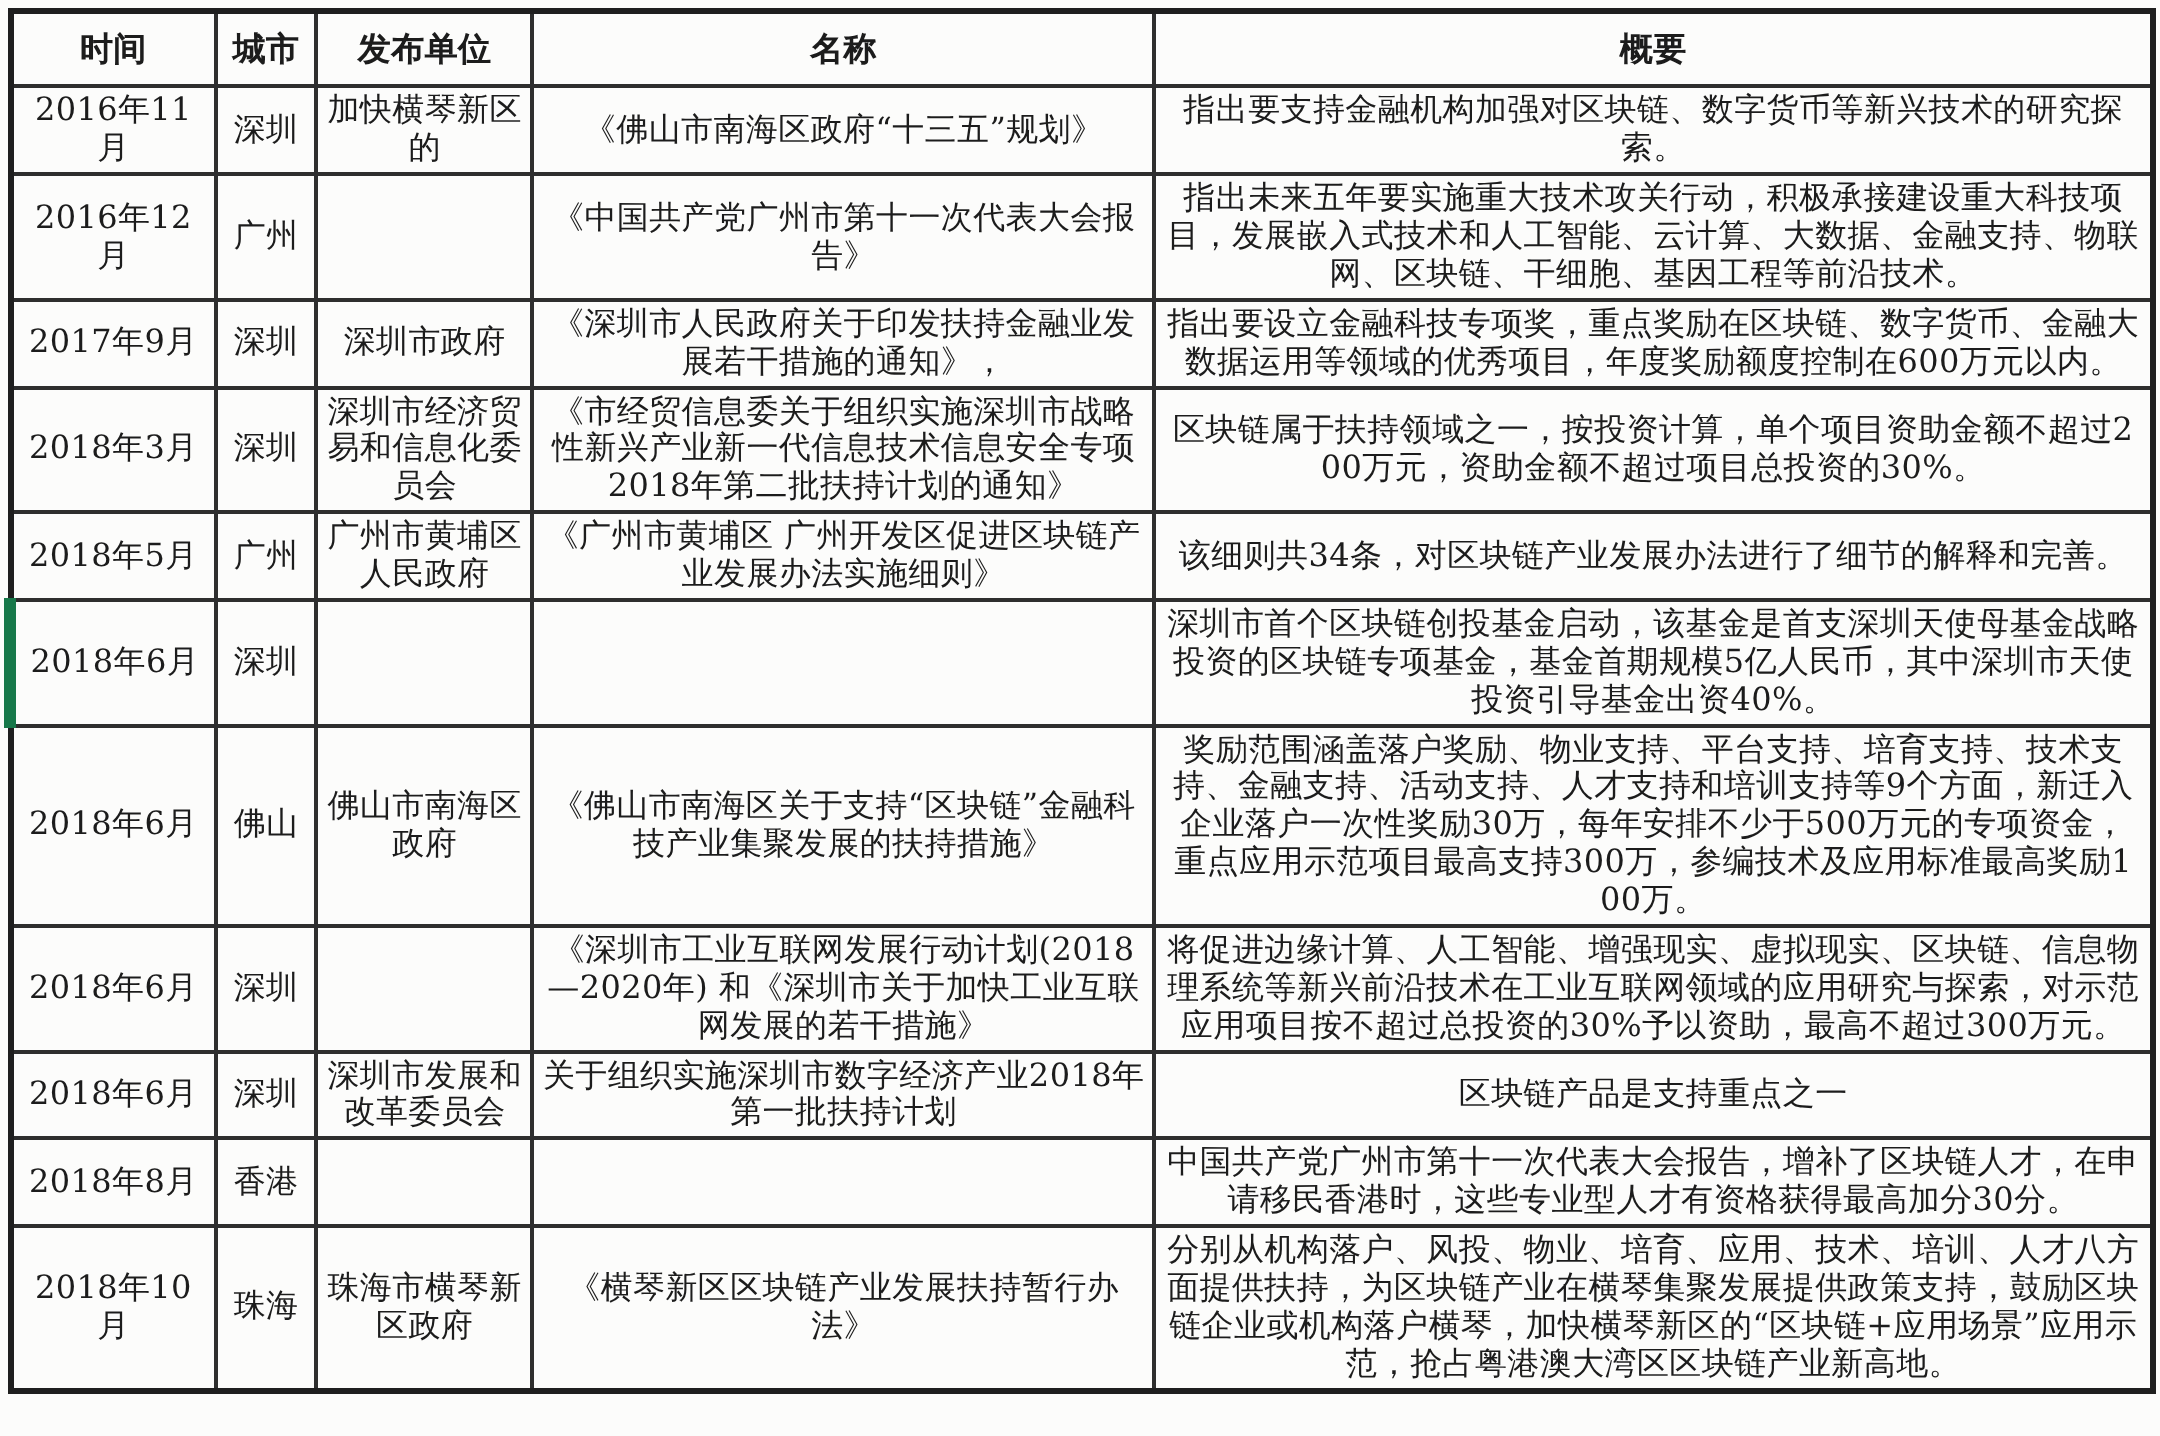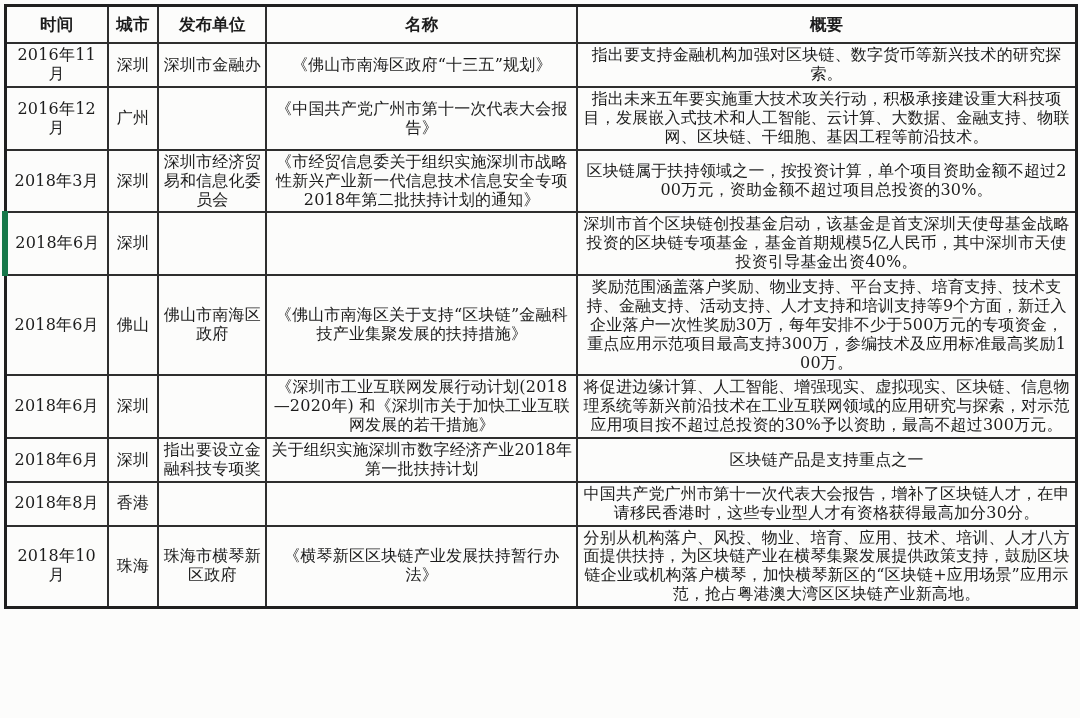--- a/index.html
+++ b/index.html
@@ -71,37 +71,51 @@
           <th>城市</th>
           <th>发布单位</th>
           <th>名称</th>
           <th>概要</th>
         </tr>
     </thead>
     <tbody id="table-body">
         <tr>
           <td class="cell-time">2016年11月</td>
           <td class="cell-city">深圳</td>
-          <td class="cell-agency">深圳市金融办</td>
+          <td class="cell-agency">加快横琴新区的</td>
           <td class="cell-name">《佛山市南海区政府“十三五”规划》</td>
           <td class="cell-summary">指出要支持金融机构加强对区块链、数字货币等新兴技术的研究探索。</td>
         </tr>
         <tr>
           <td class="cell-time">2016年12月</td>
           <td class="cell-city">广州</td>
           <td class="cell-agency"></td>
           <td class="cell-name">《中国共产党广州市第十一次代表大会报告》</td>
           <td class="cell-summary">指出未来五年要实施重大技术攻关行动，积极承接建设重大科技项目，发展嵌入式技术和人工智能、云计算、大数据、金融支持、物联网、区块链、干细胞、基因工程等前沿技术。</td>
         </tr>
         <tr>
+          <td class="cell-time">2017年9月</td>
+          <td class="cell-city">深圳</td>
+          <td class="cell-agency">深圳市政府</td>
+          <td class="cell-name">《深圳市人民政府关于印发扶持金融业发展若干措施的通知》，</td>
+          <td class="cell-summary">指出要设立金融科技专项奖，重点奖励在区块链、数字货币、金融大数据运用等领域的优秀项目，年度奖励额度控制在600万元以内。</td>
+        </tr>
+        <tr>
           <td class="cell-time">2018年3月</td>
           <td class="cell-city">深圳</td>
           <td class="cell-agency">深圳市经济贸易和信息化委员会</td>
           <td class="cell-name">《市经贸信息委关于组织实施深圳市战略性新兴产业新一代信息技术信息安全专项2018年第二批扶持计划的通知》</td>
           <td class="cell-summary">区块链属于扶持领域之一，按投资计算，单个项目资助金额不超过200万元，资助金额不超过项目总投资的30%。</td>
+        </tr>
+        <tr>
+          <td class="cell-time">2018年5月</td>
+          <td class="cell-city">广州</td>
+          <td class="cell-agency">广州市黄埔区人民政府</td>
+          <td class="cell-name">《广州市黄埔区 广州开发区促进区块链产业发展办法实施细则》</td>
+          <td class="cell-summary">该细则共34条，对区块链产业发展办法进行了细节的解释和完善。</td>
         </tr>
         <tr class="row-marker">
           <td class="cell-time">2018年6月</td>
           <td class="cell-city">深圳</td>
           <td class="cell-agency"></td>
           <td class="cell-name"></td>
           <td class="cell-summary">深圳市首个区块链创投基金启动，该基金是首支深圳天使母基金战略投资的区块链专项基金，基金首期规模5亿人民币，其中深圳市天使投资引导基金出资40%。</td>
         </tr>
         <tr>
           <td class="cell-time">2018年6月</td>
@@ -113,21 +127,21 @@
         <tr>
           <td class="cell-time">2018年6月</td>
           <td class="cell-city">深圳</td>
           <td class="cell-agency"></td>
           <td class="cell-name">《深圳市工业互联网发展行动计划(2018—2020年) 和《深圳市关于加快工业互联网发展的若干措施》</td>
           <td class="cell-summary">将促进边缘计算、人工智能、增强现实、虚拟现实、区块链、信息物理系统等新兴前沿技术在工业互联网领域的应用研究与探索，对示范应用项目按不超过总投资的30%予以资助，最高不超过300万元。</td>
         </tr>
         <tr>
           <td class="cell-time">2018年6月</td>
           <td class="cell-city">深圳</td>
-          <td class="cell-agency">指出要设立金融科技专项奖</td>
+          <td class="cell-agency">深圳市发展和改革委员会</td>
           <td class="cell-name">关于组织实施深圳市数字经济产业2018年第一批扶持计划</td>
           <td class="cell-summary">区块链产品是支持重点之一</td>
         </tr>
         <tr>
           <td class="cell-time">2018年8月</td>
           <td class="cell-city">香港</td>
           <td class="cell-agency"></td>
           <td class="cell-name"></td>
           <td class="cell-summary">中国共产党广州市第十一次代表大会报告，增补了区块链人才，在申请移民香港时，这些专业型人才有资格获得最高加分30分。</td>
         </tr>

